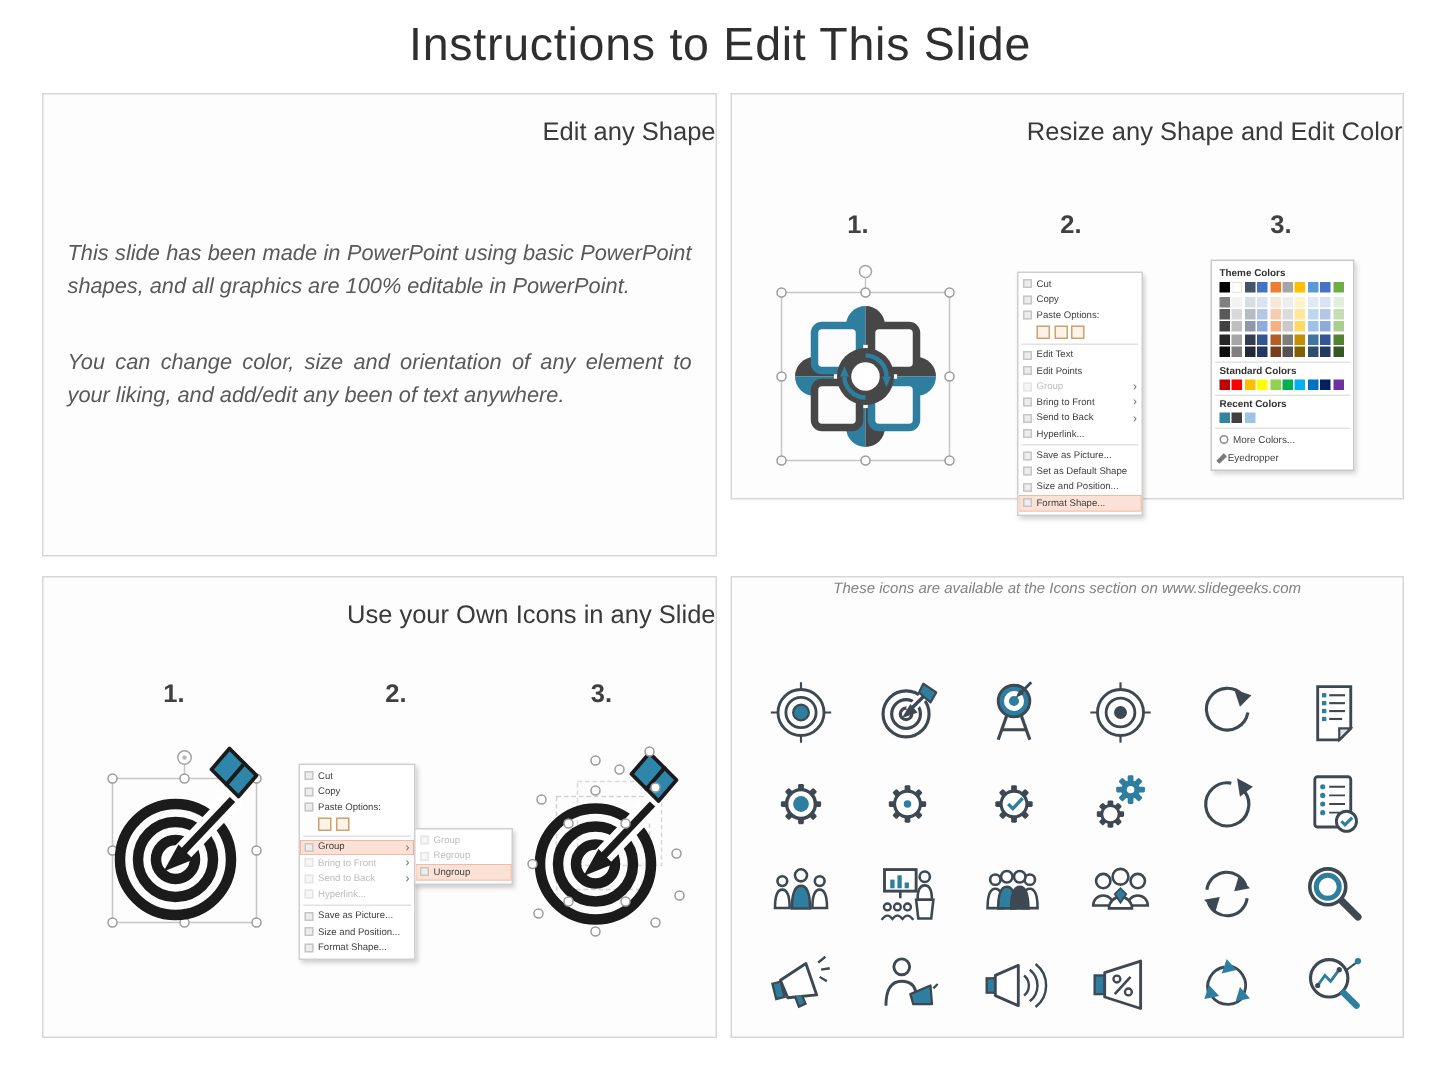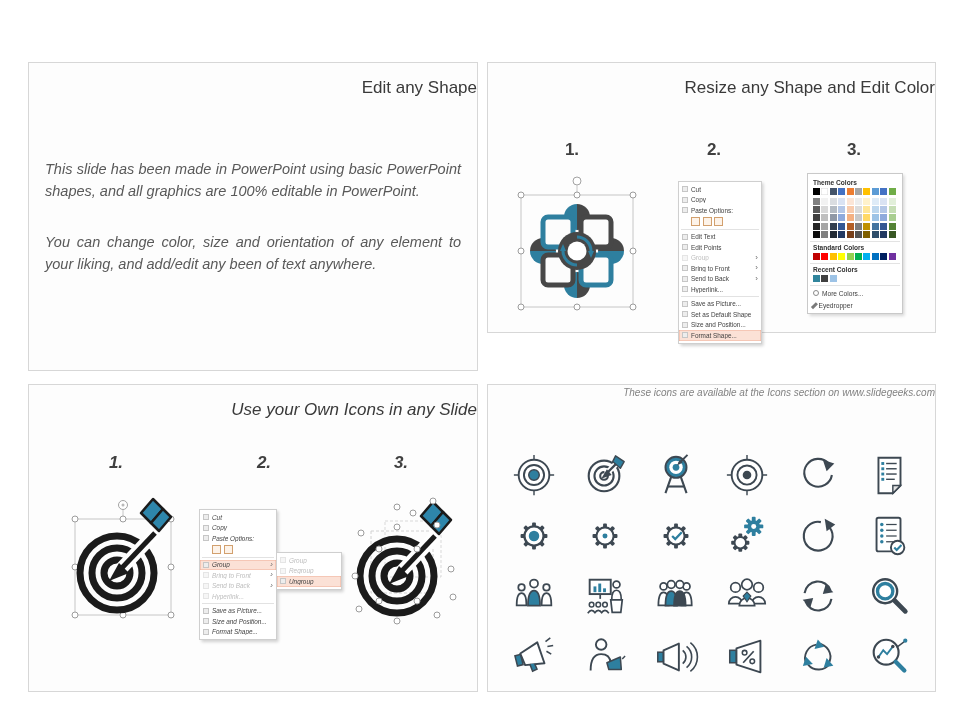--- a/index.html
+++ b/index.html
@@ -2,25 +2,25 @@
 <html><head>
 <meta charset="utf-8">
 <style>
   * { margin:0; padding:0; box-sizing:border-box; }
   html,body { width:960px; height:720px; background:#ffffff; font-family:"Liberation Sans", sans-serif; overflow:hidden; }
   .slide { position:relative; width:960px; height:720px; background:#fff; }
   .page-title { position:absolute; top:12px; left:0; width:100%; text-align:center; font-size:31px; color:#2f2f2f; letter-spacing:0.5px; }
   .panel { position:absolute; background:#fdfdfd; border:1px solid #d7d7d7; }
   .panel.tl { left:28px; top:62px;  width:450px; height:309px; }
   .panel.tr { left:487px; top:62px; width:449px; height:271px; }
-  .panel.bl { left:28px; top:384px; width:450px; height:308px;font-style:italic; }
+  .panel.bl { left:28px; top:384px; width:450px; height:308px; }
   .panel.br { left:487px; top:384px; width:449px; height:308px; }
   .panel-heading { margin-top:15px; text-align:right; font-size:17px; font-weight:400; color:#3a3a3a; }
   .panel.br .panel-heading { margin-top:9px; }
-  .sub-heading { text-align:right; font-size:10px; font-style:italic; color:#828282; margin-top:2px; }
+  .sub-heading { text-align:center; font-size:10px; font-style:italic; color:#828282; margin-top:2px; }
   .body-text { position:absolute; left:16px; right:16px; font-style:italic; font-size:14.5px; line-height:1.55; color:#595959; text-align:justify; }
   .p1 { top:95px; } .p2 { top:168px; }
   .step-num { position:absolute; font-size:17px; font-weight:700; color:#404040; width:40px; text-align:center; }
   
   .gfx { position:absolute; }
   .gfx svg { display:block; }
   
   .ctx-menu { position:absolute; background:#fff; border:1px solid #cfcfcf; box-shadow:1.5px 2px 3px rgba(0,0,0,0.18); padding:2px 0 2px 0; }
   .mi { display:flex; align-items:center; height:10.5px; padding:0 3px 0 3px; font-size:6.4px; color:#3f3f3f; position:relative; cursor:default; }
   .mi .mi-icon { width:6px; height:6px; background:#ededed; border:0.5px solid #c6c6c6; margin-right:3px; flex:none; }
@@ -47,20 +47,21 @@
   .recent-grid { display:grid; grid-template-columns:repeat(10,7px); gap:1.4px; margin:0 5px; }
   
   .icon-grid { position:absolute; left:10px; right:10px; top:60px; bottom:4px; display:grid; grid-template-columns:repeat(6,1fr); grid-template-rows:repeat(4,1fr); }
   .icon-cell { display:flex; align-items:center; justify-content:center; }
   .icon-cell svg { width:46px; height:46px; }
 </style>
 </head>
 <body>
 
 <div class="slide">
+  <div class="page-title">Instructions to Edit This Slide</div>
 
   <section class="panel tl">
     <h2 class="panel-heading">Edit any Shape</h2>
     <p class="body-text p1">This slide has been made in PowerPoint using basic PowerPoint shapes, and all graphics are 100% editable in PowerPoint.</p>
     <p class="body-text p2">You can change color, size and orientation of any element to your liking, and add/edit any been of text anywhere.</p>
   </section>
 
   <section class="panel tr">
     <h2 class="panel-heading">Resize any Shape and Edit Color</h2>
     <span class="step-num" style="left:64px; top:77px;">1.</span>

